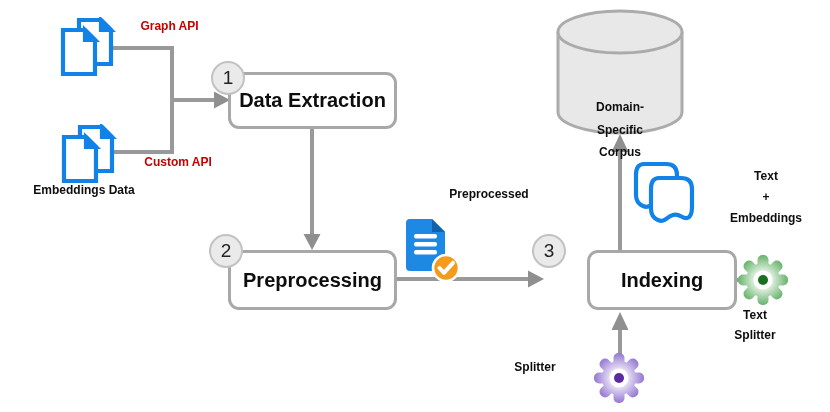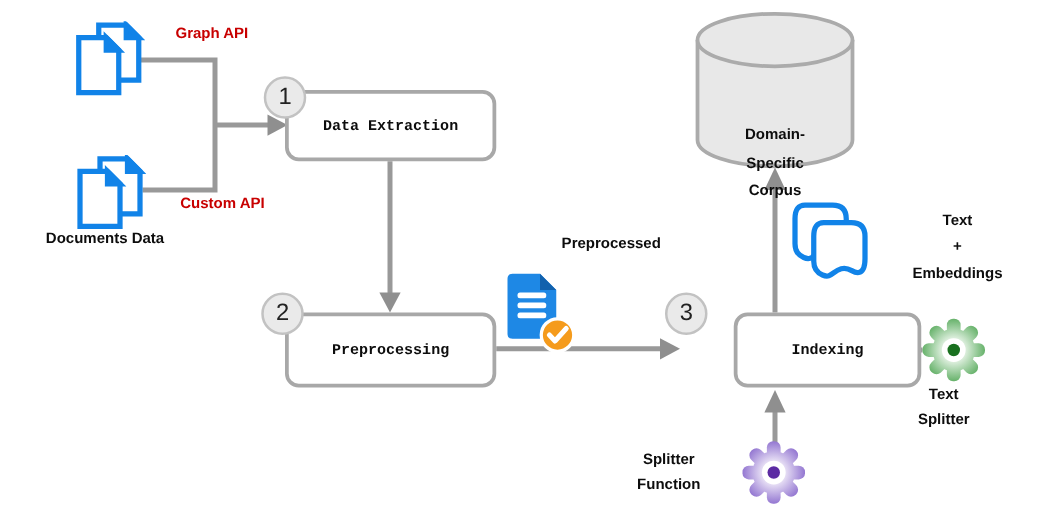--- a/index.html
+++ b/index.html
@@ -6,21 +6,21 @@
   .stage{
     position:relative;width:830px;height:412px;background:#fff;overflow:hidden;
     font-family:"Liberation Sans",sans-serif;
   }
   .stage svg{display:block;}
   .abs{position:absolute;}
   .wires{position:absolute;left:0;top:0;}
   .node{
     position:absolute;background:#fff;border:3px solid #a8a8a8;border-radius:11px;
     display:flex;align-items:center;justify-content:center;
-    font-weight:bold;font-size:12px;color:#0d0d0d;box-sizing:border-box;font-family:Liberation Mono, monospace;
+    font-weight:bold;font-size:20px;color:#0d0d0d;box-sizing:border-box;
   }
   .badge{
     position:absolute;width:34px;height:34px;border-radius:50%;
     background:#eaeaea;border:2px solid #c2c2c2;box-sizing:border-box;
     display:flex;align-items:center;justify-content:center;
     font-size:19px;font-weight:400;color:#222;
   }
   .lbl{
     position:absolute;font-weight:bold;font-size:12px;color:#0d0d0d;
     text-align:center;line-height:1.05;
@@ -161,21 +161,21 @@
       <rect x="-5.5" y="-25" width="11" height="50" rx="5" transform="rotate(90)"></rect>
       <rect x="-5.5" y="-25" width="11" height="50" rx="5" transform="rotate(135)"></rect>
       <circle r="17"></circle>
     </g>
     <circle r="9.5" fill="#ffffff"></circle>
     <circle r="5" fill="#5c2ba3"></circle>
   </svg>
 
   <div class="lbl red" style="left:112px;top:20px;width:115px;">Graph API</div>
   <div class="lbl red" style="left:118px;top:156px;width:120px;">Custom API</div>
-  <div class="lbl" style="left:0px;top:184px;width:168px;">Documents Data</div>
+  <div class="lbl" style="left:0px;top:184px;width:168px;">Embeddings Data</div>
 
   <div class="lbl lh20" style="left:407px;top:184px;width:164px;">
     <span>Preprocessed</span>
   </div>
 
   <div class="lbl lh22" style="left:558px;top:52px;width:124px;margin-top:44px;">
     <span>Domain-</span>
     <span>Specific</span>
     <span>Corpus</span>
   </div>
@@ -186,16 +186,15 @@
     <span>Embeddings</span>
   </div>
 
   <div class="lbl lh20" style="left:695px;top:305px;width:120px;">
     <span>Text</span>
     <span>Splitter</span>
   </div>
 
   <div class="lbl lh20" style="left:453px;top:357px;width:164px;">
     <span>Splitter</span>
-    <span>Function</span>
   </div>
 
 </div>
 
 </body></html>

